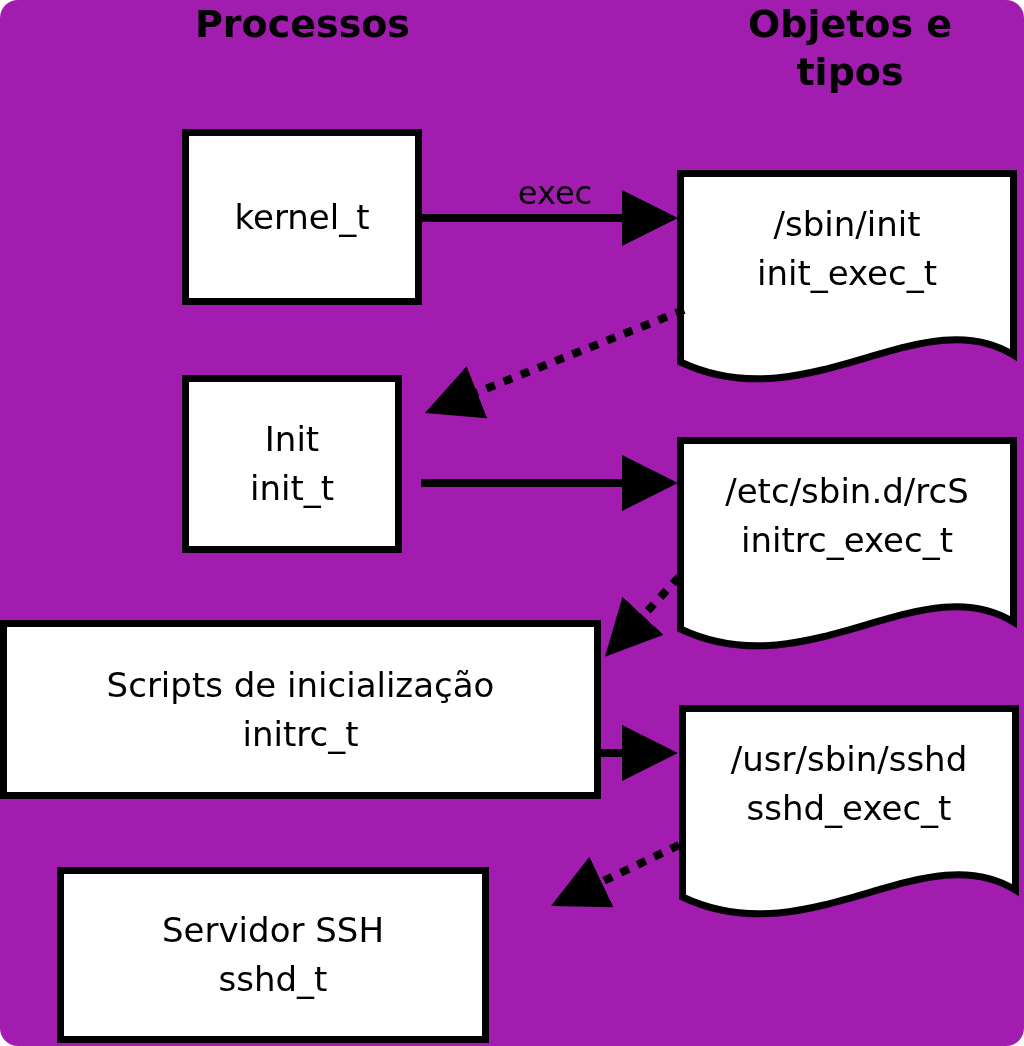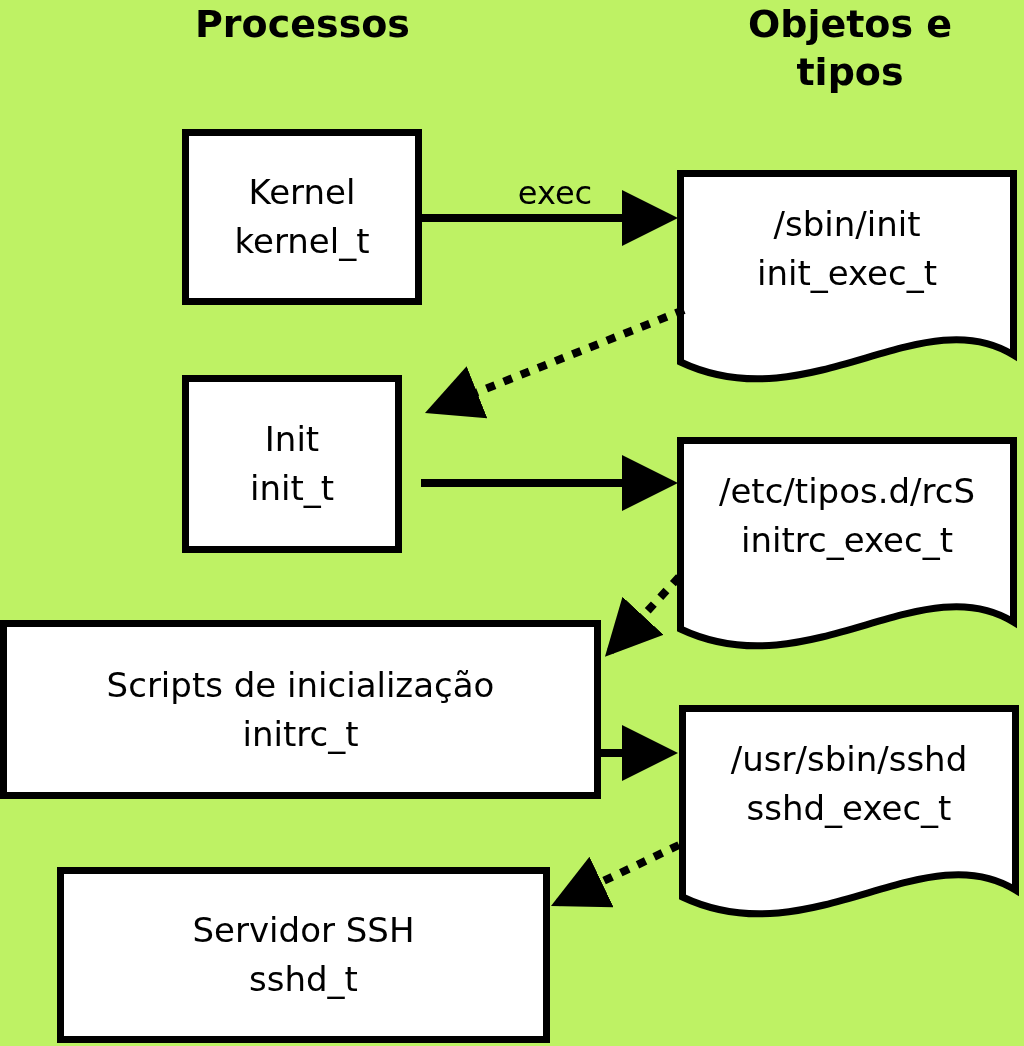--- a/index.html
+++ b/index.html
@@ -4,24 +4,25 @@
 <style>
   html, body {
     margin: 0;
     padding: 0;
     background: #ffffff;
   }
   #canvas {
     position: relative;
     width: 1024px;
     height: 1046px;
-    background: #bef264;
+    background: #a21caf;
     font-family: "DejaVu Sans", "Liberation Sans", sans-serif;
     color: #000000;
     overflow: hidden;
+    border-radius: 18px;
   }
   #arrow-layer {
     position: absolute;
     left: 0;
     top: 0;
     width: 1024px;
     height: 1046px;
   }
   .col-header {
     position: absolute;
@@ -42,21 +43,21 @@
     flex-direction: column;
     align-items: center;
     justify-content: center;
     text-align: center;
     font-size: 34px;
     line-height: 49px;
   }
   #box-kernel { left: 182px; top: 129px; width: 240px; height: 176px; }
   #box-init   { left: 182px; top: 375px; width: 220px; height: 178px; }
   #box-initrc { left: 0px;   top: 620px; width: 601px; height: 179px; }
-  #box-sshd   { left: 57px;  top: 867px; width: 493px; height: 176px; }
+  #box-sshd   { left: 57px;  top: 867px; width: 432px; height: 176px; }
   .doc-text {
     position: absolute;
     width: 340px;
     text-align: center;
     font-size: 34px;
     line-height: 49px;
   }
   #doc-text-1 { left: 677px; top: 200px; }
   #doc-text-2 { left: 677px; top: 467px; }
   #doc-text-3 { left: 679px; top: 735px; }
@@ -109,42 +110,41 @@
     <div>Processos</div>
   </div>
   <div class="col-header" id="header-right">
     <div>Objetos e</div>
     <div>tipos</div>
   </div>
 
   <div id="exec-label">exec</div>
 
   <div class="process-box" id="box-kernel">
-    <div>Kernel</div>
     <div>kernel_t</div>
   </div>
   <div class="process-box" id="box-init">
     <div>Init</div>
     <div>init_t</div>
   </div>
   <div class="process-box" id="box-initrc">
     <div>Scripts de inicialização</div>
     <div>initrc_t</div>
   </div>
   <div class="process-box" id="box-sshd">
     <div>Servidor SSH</div>
     <div>sshd_t</div>
   </div>
 
   <div class="doc-text" id="doc-text-1">
     <div>/sbin/init</div>
     <div>init_exec_t</div>
   </div>
   <div class="doc-text" id="doc-text-2">
-    <div>/etc/tipos.d/rcS</div>
+    <div>/etc/sbin.d/rcS</div>
     <div>initrc_exec_t</div>
   </div>
   <div class="doc-text" id="doc-text-3">
     <div>/usr/sbin/sshd</div>
     <div>sshd_exec_t</div>
   </div>
 
 </div>
 
 </body></html>

